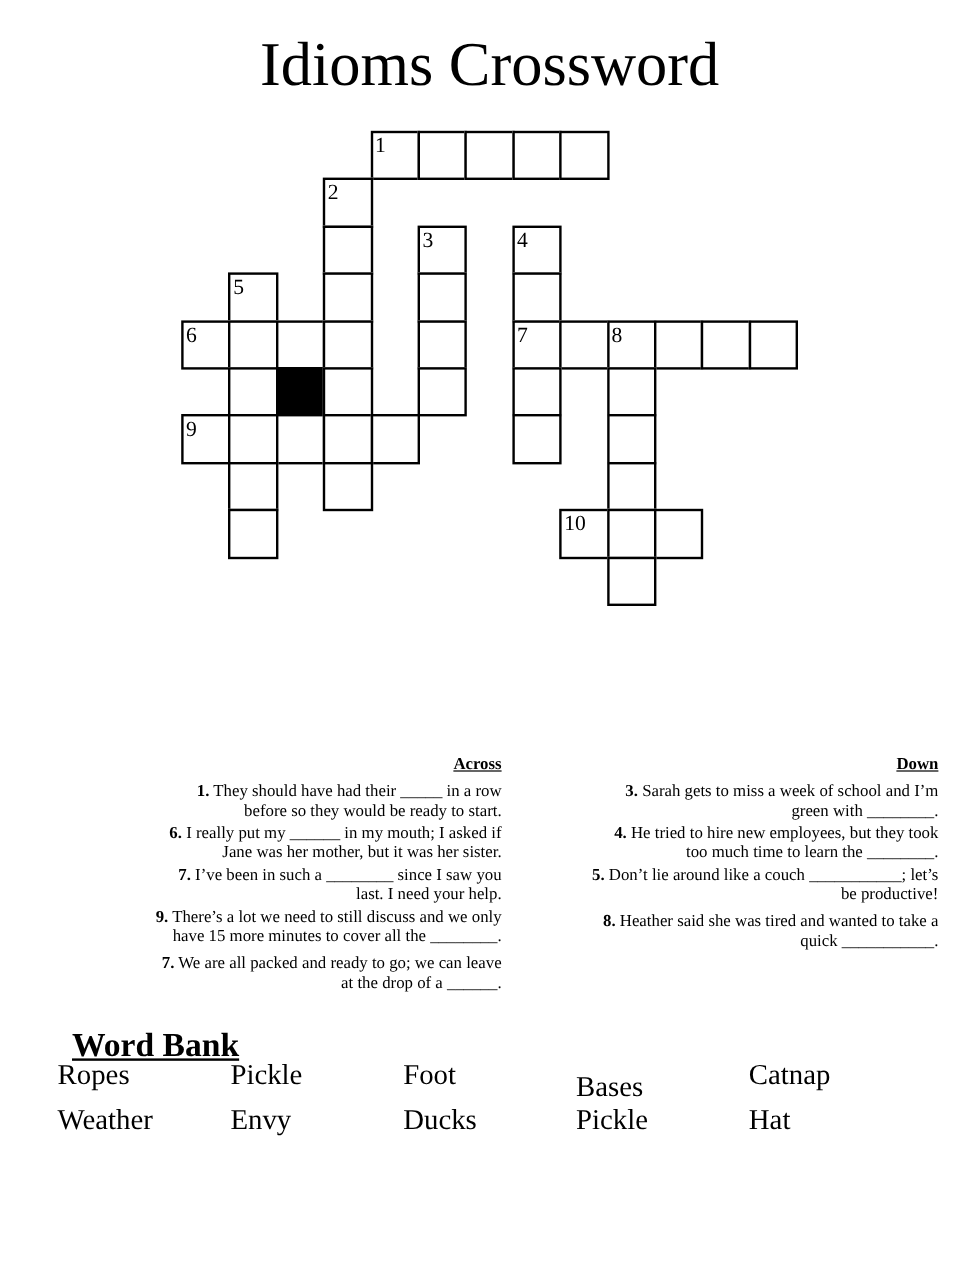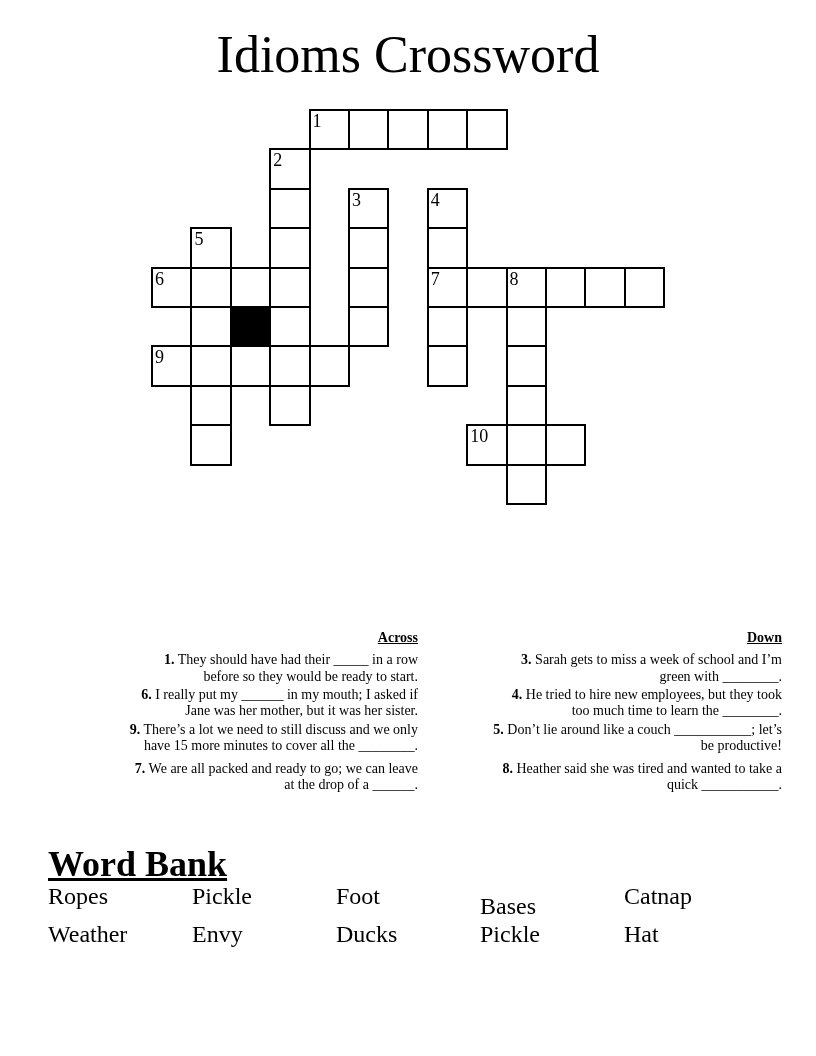--- a/index.html
+++ b/index.html
@@ -31,22 +31,22 @@
   #clues-across { left: 48px; }
   #clues-down  { left: 412px; }
   .clues h2 {
     font-size: 14px; font-weight: bold; text-decoration: underline;
     margin: 0 0 6px 0; line-height: 16.3px;
   }
   .clue { margin: 0 0 2.3px 0; }
   .clue-list .clue:last-child { margin-top: 6px; }
   .clue b { font-weight: bold; }
   #wordbank-heading {
-    position: absolute; left: 48px; top: 843px; margin: 0;
-    font-size: 36px; font-weight: bold; text-decoration: underline;
+    position: absolute; left: 48px; top: 843px; margin: 12px;
+    font-size: 28px; font-weight: bold; text-decoration: underline;
     line-height: 1.2;
   }
   .wb-row { position: absolute; left: 48px; width: 740px; height: 34px; }
   #wb-row-0 { top: 882px; }
   #wb-row-1 { top: 920px; text-align: right; }
   .wb-word { position: absolute; top: 0; font-size: 24px; line-height: 1.2; }
 </style>
 </head>
 <body>
 
@@ -120,20 +120,21 @@
       <div class="cell" style="left: 505.6px; top: 424.2px;"></div>
       <div class="cell" style="left: 545px; top: 424.2px;"></div>
       <div class="cell" style="left: 505.6px; top: 463.6px;"></div>
     </div>
 
   <section class="clues" id="clues-across">
     <h2>Across</h2>
     <div class="clue-list" id="across-list">
         <p class="clue"><b>1.</b> They should have had their _____ in a row<br> before so they would be ready to start.</p>
         <p class="clue"><b>6.</b> I really put my ______ in my mouth; I asked if<br> Jane was her mother, but it was her sister.</p>
+        <p class="clue"><b>7.</b> I’ve been in such a ________ since I saw you<br> last. I need your help.</p>
         <p class="clue"><b>9.</b> There’s a lot we need to still discuss and we only<br> have 15 more minutes to cover all the ________.</p>
         <p class="clue"><b>7.</b> We are all packed and ready to go; we can leave<br> at the drop of a ______.</p>
       </div>
   </section>
 
   <section class="clues" id="clues-down">
     <h2>Down</h2>
     <div class="clue-list" id="down-list">
         <p class="clue"><b>3.</b> Sarah gets to miss a week of school and I’m<br> green with ________.</p>
         <p class="clue"><b>4.</b> He tried to hire new employees, but they took<br> too much time to learn the ________.</p>

